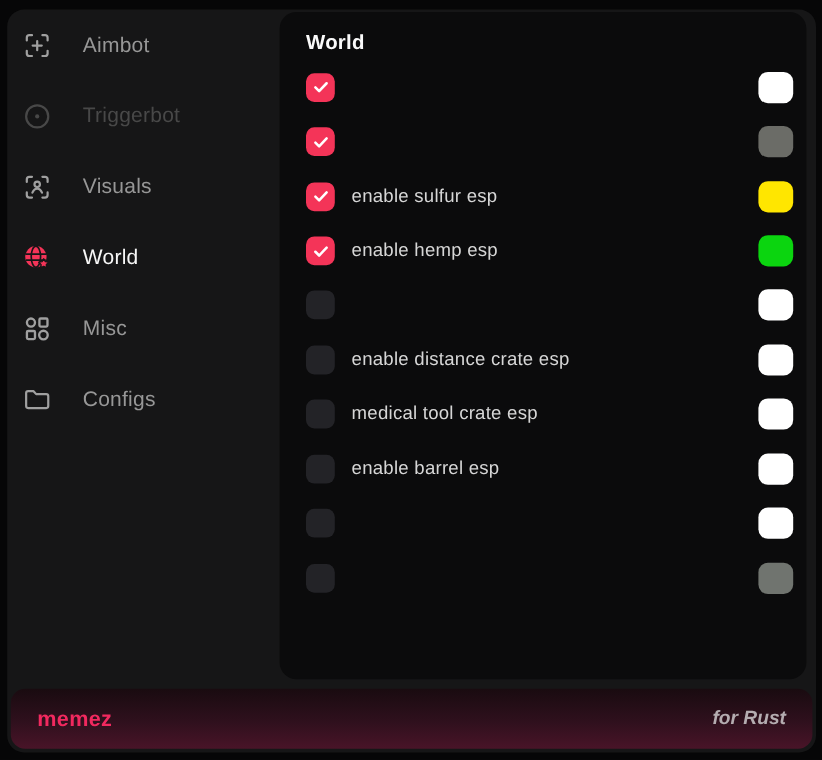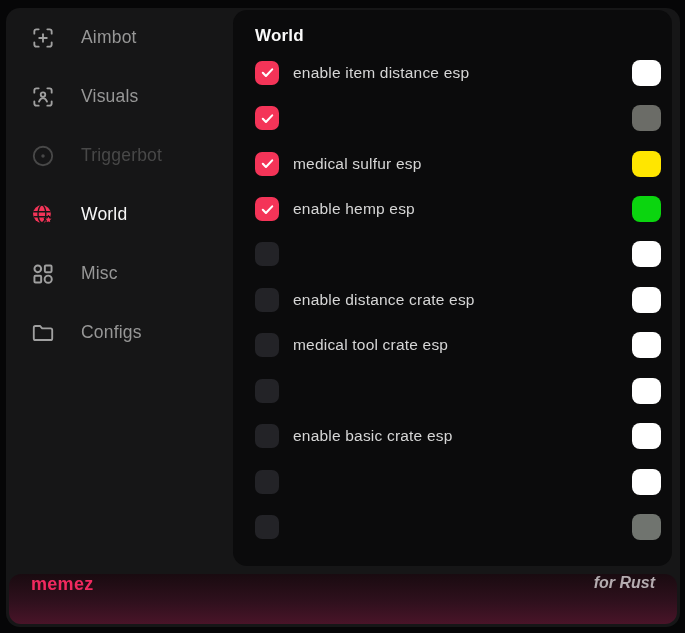--- a/index.html
+++ b/index.html
@@ -22,21 +22,21 @@
     background:var(--window-bg);
     border-radius:14px;
     overflow:hidden;
   }
   
   .sidebar{
     position:absolute;left:0;top:0;width:227px;height:560px;
   }
   .side-item{
     height:59px;display:flex;align-items:center;
-    padding-left:24px;cursor:pointer;
+    padding-left:12px;cursor:pointer;
   }
   .side-icon{
     width:26px;height:26px;flex:0 0 26px;
     color:#a0a0a0;display:flex;align-items:center;justify-content:center;
   }
   .side-icon svg{width:26px;height:26px;display:block;}
   .side-label{
     margin-left:25px;font-size:17.5px;letter-spacing:.2px;
     color:var(--side-label);
   }
@@ -74,21 +74,21 @@
   }
   .swatch{
     margin-left:auto;width:29px;height:26px;border-radius:8px;
     background:#fff;cursor:pointer;flex:0 0 29px;
   }
   
   .footer{
     position:absolute;left:3px;right:3px;bottom:3px;height:50px;
     border-radius:12px;
     background:linear-gradient(180deg,#190b10 0%,#2f101d 55%,#491428 100%);
-    display:flex;align-items:flex-start;justify-content:space-between;
+    display:flex;align-items:center;justify-content:space-between;
     padding:0 22px;
     gap:48px;
   }
   .brand{font-size:18px;font-weight:700;color:#f1295f;letter-spacing:.3px;}
   .tagline{font-size:16px;font-weight:700;font-style:italic;color:#b4acb0;}
 </style>
 </head>
 <body>
 
 <div class="window">
@@ -102,42 +102,42 @@
             <path d="M16 4h2a2 2 0 0 1 2 2v2"></path>
           <path d="M20 16v2a2 2 0 0 1-2 2h-2"></path>
             <path d="M8 20H6a2 2 0 0 1-2-2v-2"></path>
           <path d="M12 8.5v7"></path>
             <path d="M8.5 12h7"></path>
         </svg>
       </span>
       <span class="side-label">Aimbot</span>
     </div>
 
+    <div class="side-item dim" data-active="false">
+      <span class="side-icon">
+        <svg viewBox="0 0 24 24" fill="none" stroke="currentColor" stroke-width="1.7">
+          <circle cx="12" cy="12" r="8.5"></circle>
+            <circle cx="12" cy="12" r="1.6" fill="currentColor" stroke="none"></circle>
+        </svg>
+      </span>
+      <span class="side-label">Triggerbot</span>
+    </div>
+
     <div class="side-item" data-active="false">
       <span class="side-icon">
         <svg viewBox="0 0 24 24" fill="none" stroke="currentColor" stroke-width="1.7" stroke-linecap="round" stroke-linejoin="round">
           <path d="M4 8V6a2 2 0 0 1 2-2h2"></path>
             <path d="M16 4h2a2 2 0 0 1 2 2v2"></path>
           <path d="M20 16v2a2 2 0 0 1-2 2h-2"></path>
             <path d="M8 20H6a2 2 0 0 1-2-2v-2"></path>
           <circle cx="12" cy="9.8" r="2.1"></circle>
           <path d="M8.3 16.2c.9-2.1 2.2-3.1 3.7-3.1s2.8 1 3.7 3.1"></path>
         </svg>
       </span>
       <span class="side-label">Visuals</span>
-    </div>
-
-    <div class="side-item dim" data-active="false">
-      <span class="side-icon">
-        <svg viewBox="0 0 24 24" fill="none" stroke="currentColor" stroke-width="1.7">
-          <circle cx="12" cy="12" r="8.5"></circle>
-            <circle cx="12" cy="12" r="1.6" fill="currentColor" stroke="none"></circle>
-        </svg>
-      </span>
-      <span class="side-label">Triggerbot</span>
     </div>
 
     <div class="side-item" data-active="true">
       <span class="side-icon">
         <svg viewBox="0 0 24 24">
           <circle cx="11" cy="11" r="8.2" fill="currentColor"></circle>
           <g stroke="#161617" stroke-width="1.3" fill="none">
             <path d="M3 9h16"></path>
               <path d="M3.4 13.6h15.2"></path>
             <ellipse cx="11" cy="11" rx="3.6" ry="8.1"></ellipse>
@@ -175,40 +175,39 @@
     <h1 class="panel-title">World</h1>
 
     <div class="rows">
 
       <div class="crow">
         <span class="checkbox" data-checked="true">
           <svg viewBox="0 0 24 24" fill="none" stroke="#fff" stroke-width="3.4" stroke-linecap="round" stroke-linejoin="round">
               <path d="M4.5 12.5l5 5L19.5 7"></path>
             </svg>
         </span>
-        <span class="crow-label">enable item distance esp</span>
         <span class="swatch" style="background-color: rgb(255, 255, 255);"></span>
       </div>
 
       <div class="crow">
         <span class="checkbox" data-checked="true">
           <svg viewBox="0 0 24 24" fill="none" stroke="#fff" stroke-width="3.4" stroke-linecap="round" stroke-linejoin="round">
               <path d="M4.5 12.5l5 5L19.5 7"></path>
             </svg>
         </span>
         <span class="swatch" style="background-color: rgb(107, 108, 103);"></span>
       </div>
 
       <div class="crow">
         <span class="checkbox" data-checked="true">
           <svg viewBox="0 0 24 24" fill="none" stroke="#fff" stroke-width="3.4" stroke-linecap="round" stroke-linejoin="round">
               <path d="M4.5 12.5l5 5L19.5 7"></path>
             </svg>
         </span>
-        <span class="crow-label">medical sulfur esp</span>
+        <span class="crow-label">enable sulfur esp</span>
         <span class="swatch" style="background-color: rgb(255, 230, 0);"></span>
       </div>
 
 
       <div class="crow">
         <span class="checkbox" data-checked="true">
           <svg viewBox="0 0 24 24" fill="none" stroke="#fff" stroke-width="3.4" stroke-linecap="round" stroke-linejoin="round">
               <path d="M4.5 12.5l5 5L19.5 7"></path>
             </svg>
         </span>
@@ -236,30 +235,24 @@
           
         </span>
         <span class="crow-label">medical tool crate esp</span>
         <span class="swatch" style="background-color: rgb(255, 255, 255);"></span>
       </div>
 
       <div class="crow">
         <span class="checkbox" data-checked="false">
           
         </span>
-        <span class="swatch" style="background-color: rgb(255, 255, 255);"></span>
-      </div>
-
-      <div class="crow">
-        <span class="checkbox" data-checked="false">
-          
-        </span>
-        <span class="crow-label">enable basic crate esp</span>
-        <span class="swatch" style="background-color: rgb(255, 255, 255);"></span>
-      </div>
+        <span class="crow-label">enable barrel esp</span>
+        <span class="swatch" style="background-color: rgb(255, 255, 255);"></span>
+      </div>
+
 
       <div class="crow">
         <span class="checkbox" data-checked="false">
           
         </span>
         <span class="swatch" style="background-color: rgb(255, 255, 255);"></span>
       </div>
 
       <div class="crow">
         <span class="checkbox" data-checked="false">

